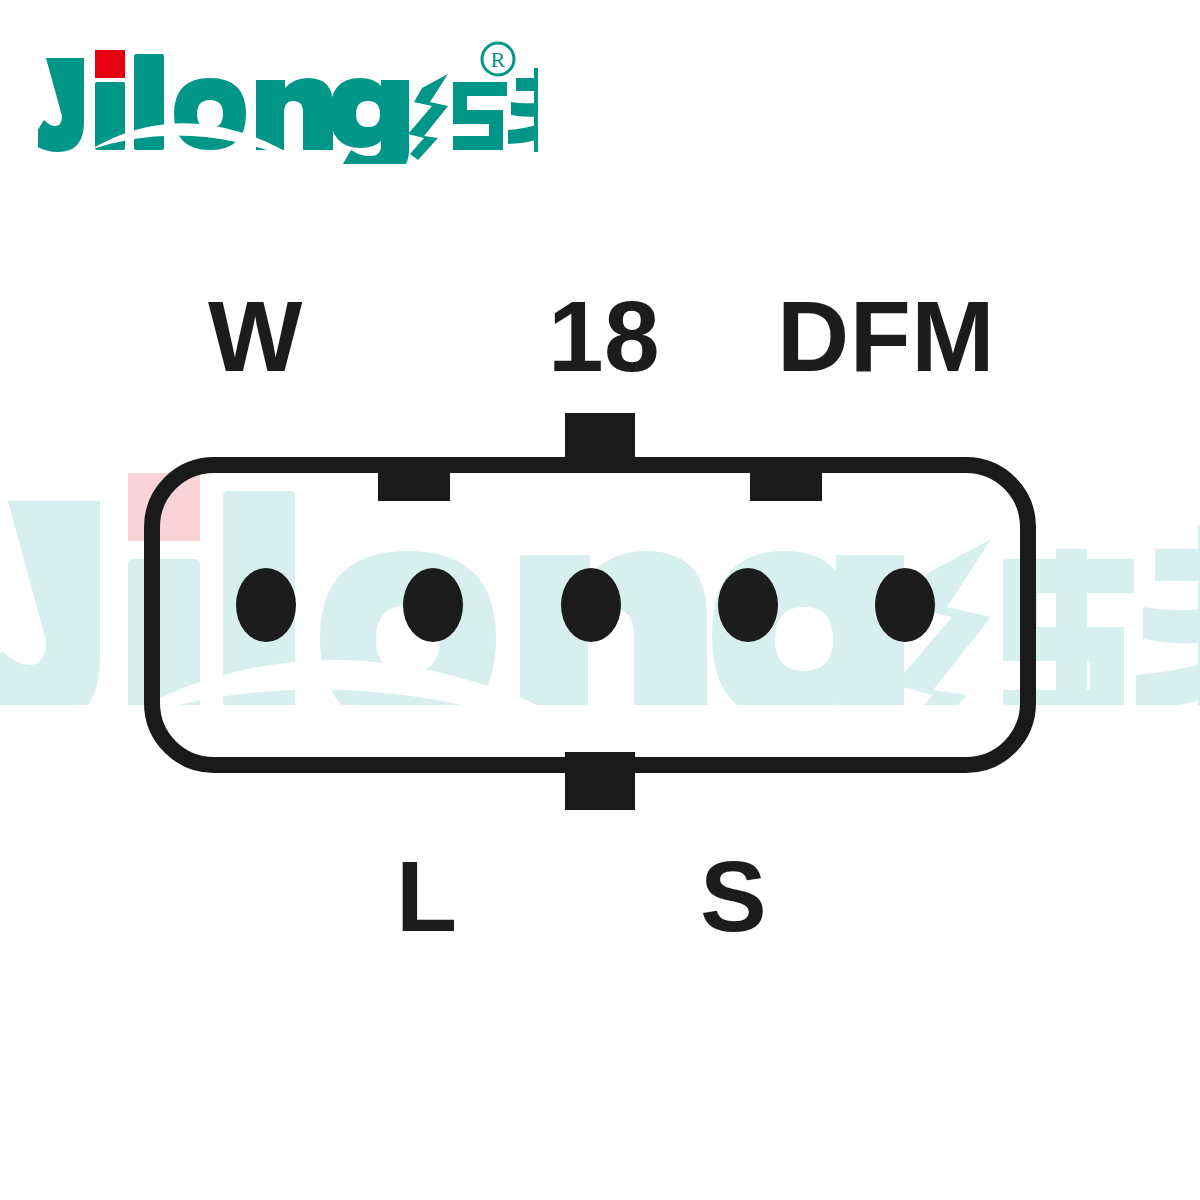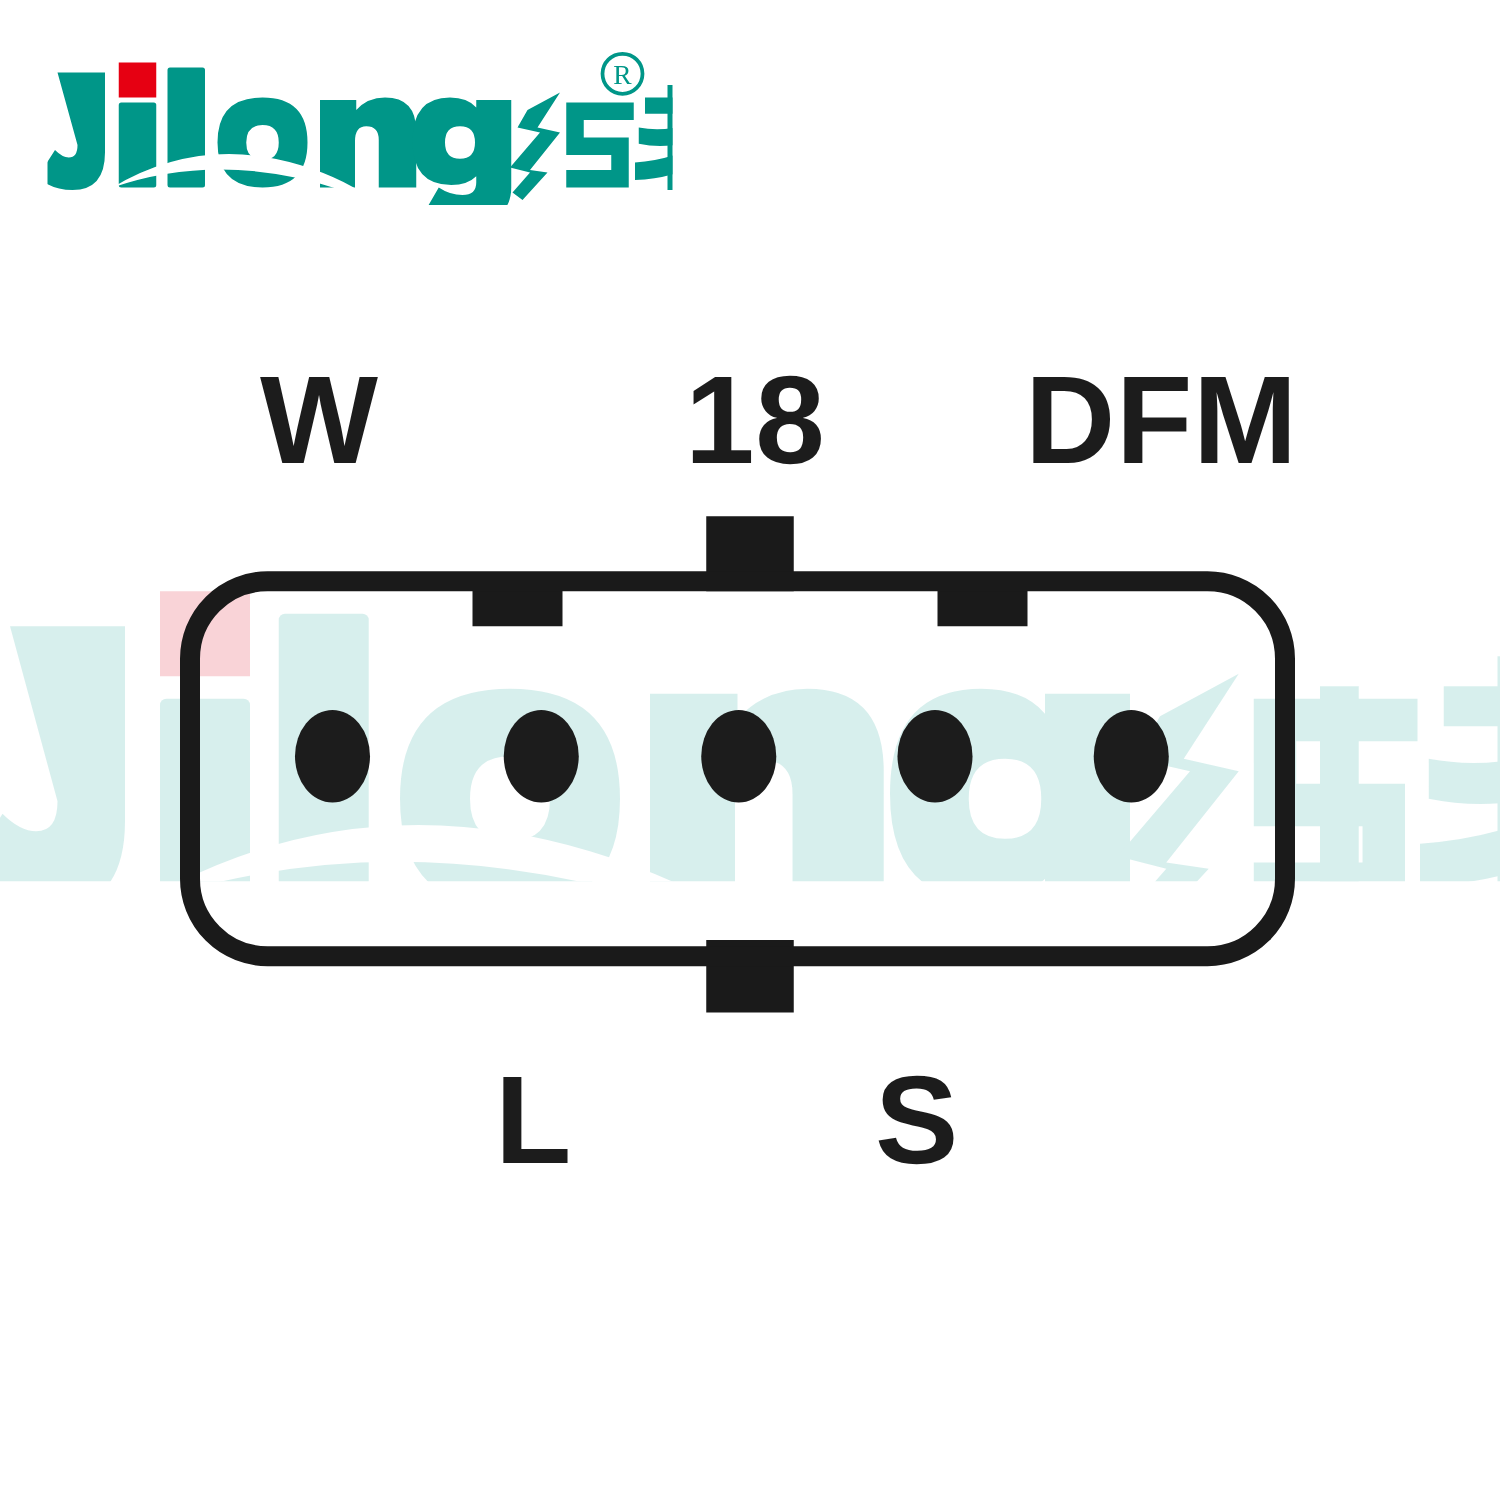--- a/index.html
+++ b/index.html
@@ -58,21 +58,21 @@
     font-weight: bold;
     white-space: nowrap;
     line-height: 1;
     letter-spacing: 0.5px;
   }
   .top-label { font-size: 100px; top: 286px; }
   .bottom-label { font-size: 100px; top: 846px; }
 
   #label-w    { left: 208px; }
   #label-15   { left: 548px; }
-  #label-dfm  { left: 820px; }
+  #label-dfm  { left: 777px; }
   #label-l    { left: 396px; }
   #label-s    { left: 700px; }
 </style>
 </head>
 <body>
 
 <div id="stage">
 
   <div id="brand-logo">
     <svg viewBox="0 0 500 130" width="500" height="130" xmlns="http://www.w3.org/2000/svg">

